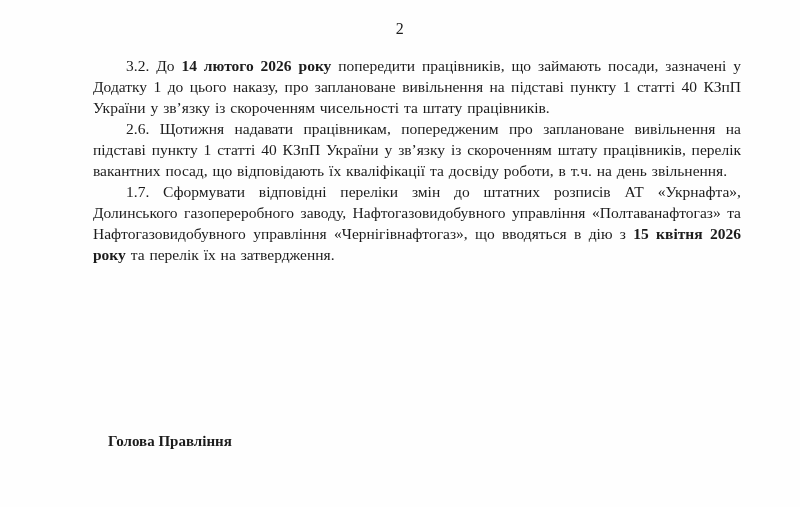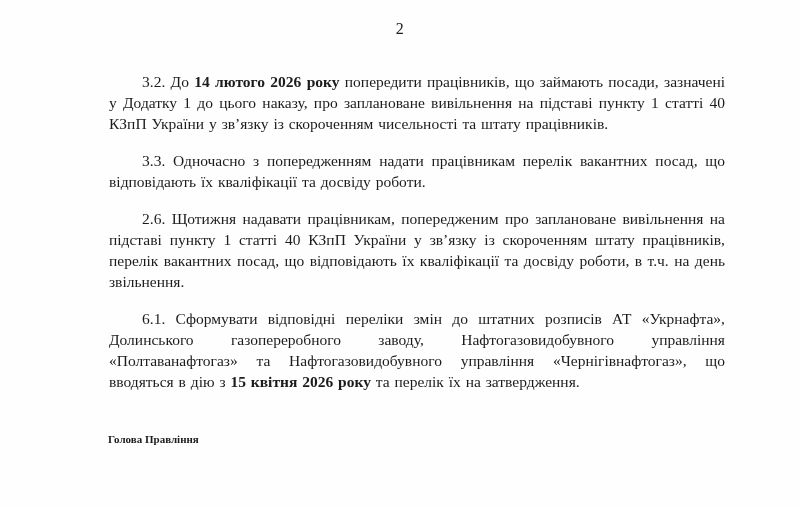--- a/index.html
+++ b/index.html
@@ -28,50 +28,49 @@
   .doc-body {
     position: absolute;
     left: 93px;
     top: 55px;
     width: 648px;
     font-size: 15.5px;
     line-height: 21px;
     text-align: justify;
   }
   .para {
-    margin: 16px;
+    margin: 0;
     text-indent: 33px;
     word-spacing: 1px;
   }
   .b {
     font-weight: bold;
   }
   .signature-row {
     position: absolute;
     left: 108px;
     top: 433px;
     width: 648px;
     display: flex;
     justify-content: space-between;
     align-items: baseline;
     font-weight: bold;
-    font-size: 11px;
+    font-size: 15px;
   }
 </style>
 </head>
 <body>
 
 <div class="page">
 
   <div class="page-number">2</div>
 
   <div class="doc-body">
       <p class="para"><span>3.2. До </span><span class="b">14 лютого 2026 року</span><span> попередити працівників, що займають посади, зазначені у Додатку 1 до цього наказу, про заплановане вивільнення на підставі пункту 1 статті 40 КЗпП України у зв’язку із скороченням чисельності та штату працівників.</span></p>
-      <p class="para"><span>3.3. Одночасно з попередженням надати працівникам перелік вакантних посад, що відповідають їх кваліфікації та досвіду роботи.</span></p>
       <p class="para"><span>2.6. Щотижня надавати працівникам, попередженим про заплановане вивільнення на підставі пункту 1 статті 40 КЗпП України у зв’язку із скороченням штату працівників, перелік вакантних посад, що відповідають їх кваліфікації та досвіду роботи, в т.ч. на день  звільнення.</span></p>
-      <p class="para"><span>6.1. Сформувати відповідні переліки змін до штатних розписів АТ «Укрнафта», Долинського газопереробного заводу, Нафтогазовидобувного управління «Полтаванафтогаз» та Нафтогазовидобувного управління «Чернігівнафтогаз», що вводяться в дію з </span><span class="b">15 квітня 2026 року</span><span> та перелік їх на затвердження.</span></p>
+      <p class="para"><span>1.7. Сформувати відповідні переліки змін до штатних розписів АТ «Укрнафта», Долинського газопереробного заводу, Нафтогазовидобувного управління «Полтаванафтогаз» та Нафтогазовидобувного управління «Чернігівнафтогаз», що вводяться в дію з </span><span class="b">15 квітня 2026 року</span><span> та перелік їх на затвердження.</span></p>
     </div>
 
   <div class="signature-row">
     <span>Голова Правління</span>
   </div>
 
 </div>
 
 </body></html>

